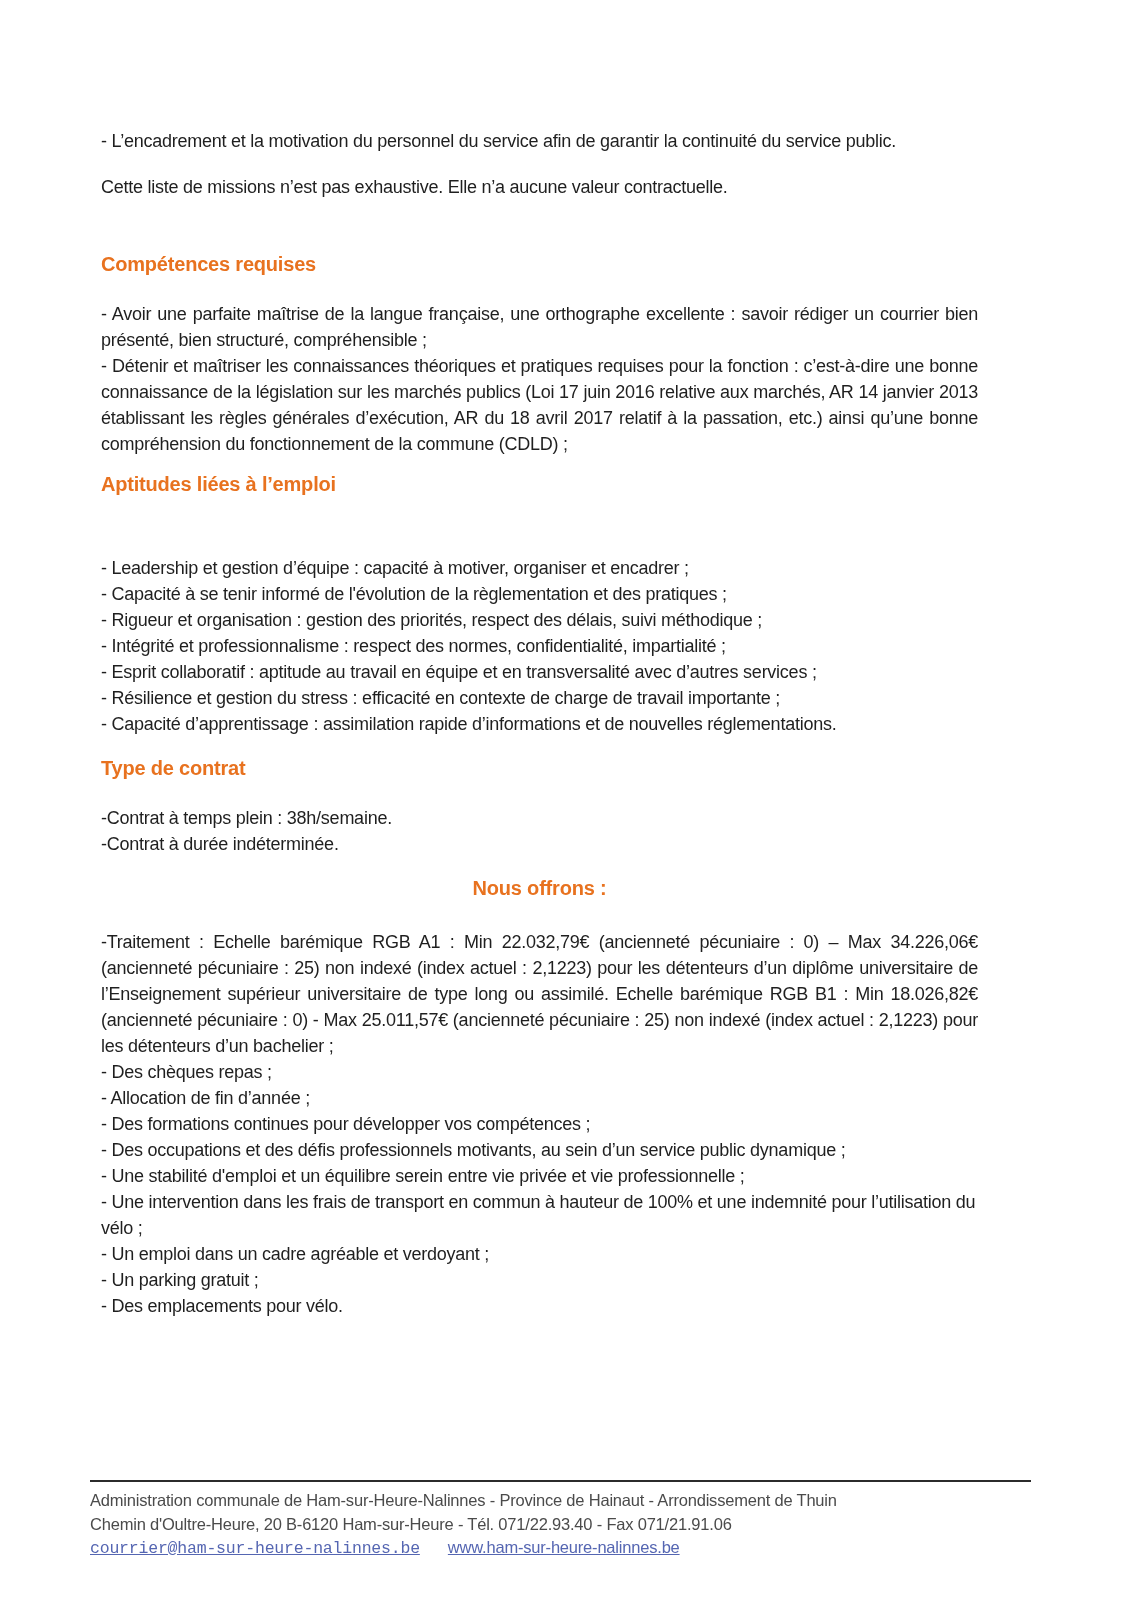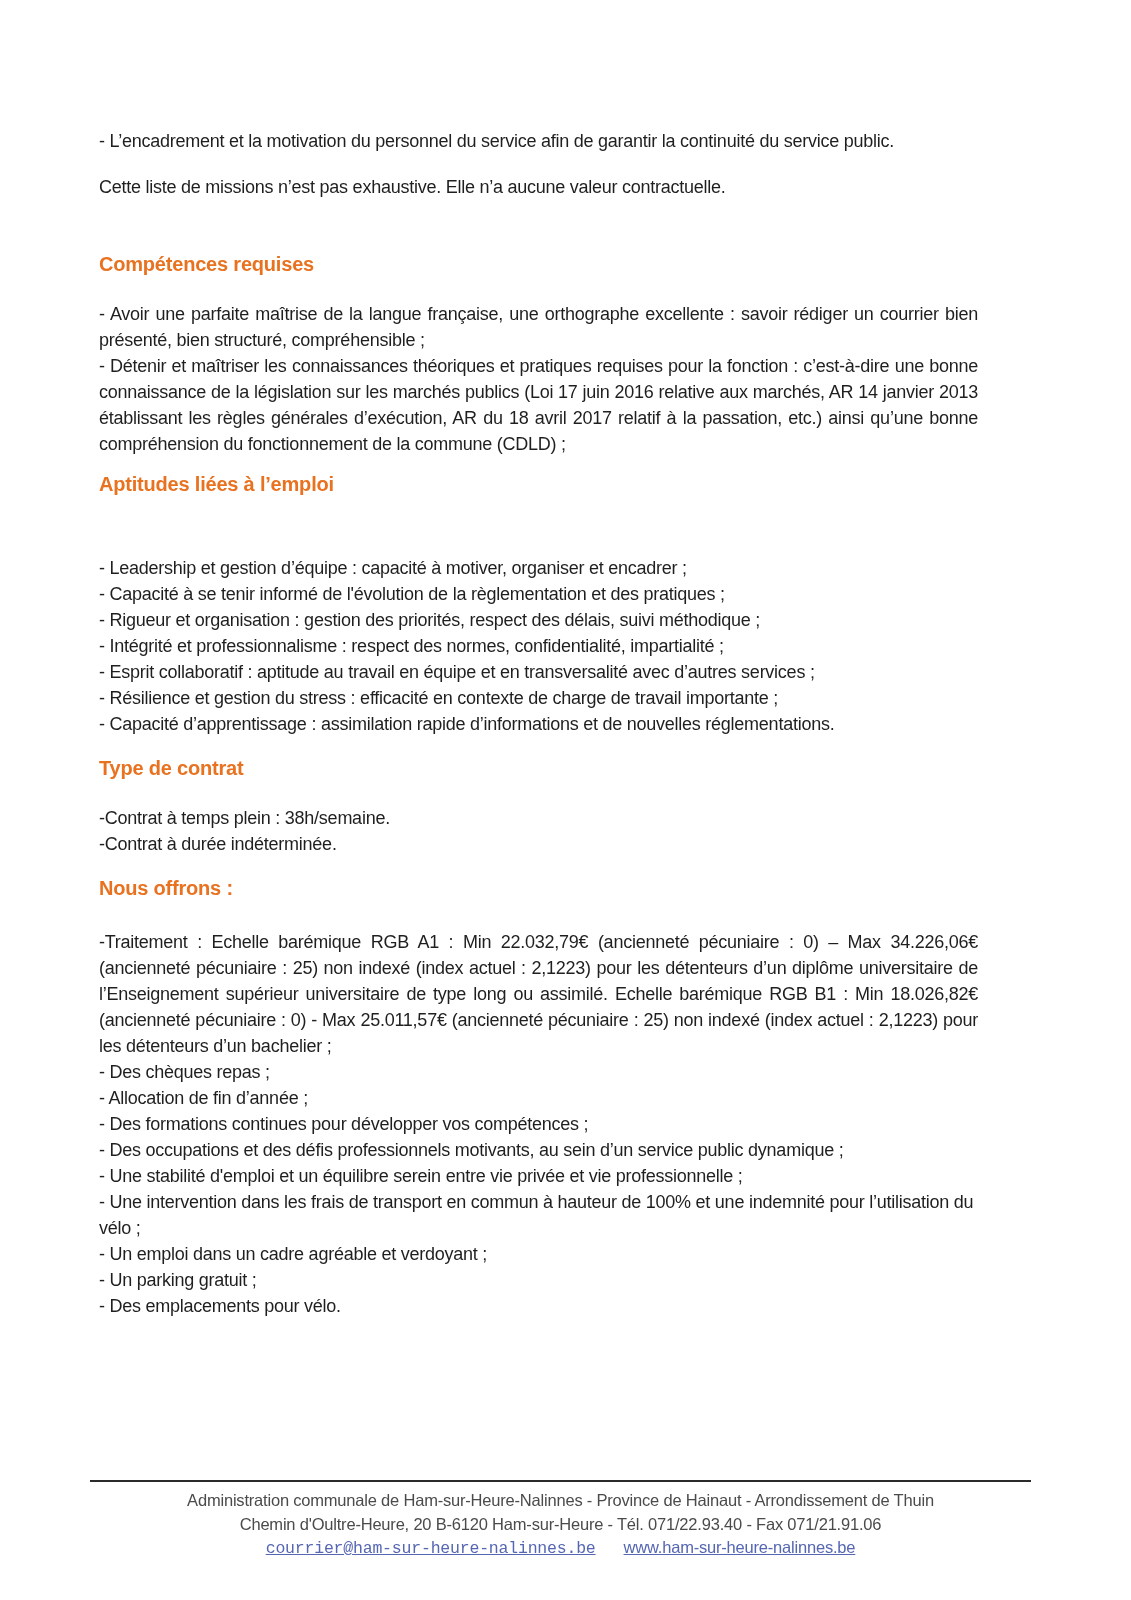--- a/index.html
+++ b/index.html
@@ -6,50 +6,49 @@
   .page {
     position: relative;
     width: 1131px;
     height: 1600px;
     background: #ffffff;
     font-family: "Liberation Sans", "DejaVu Sans", sans-serif;
     color: #1f1f1f;
     overflow: hidden;
   }
   .content {
-    padding: 128px 153px 0 63px;
-    margin-left: 36px;
+    padding: 128px 153px 0 101px;
   }
   .bodytext {
     font-size: 18px;
     line-height: 26px;
     letter-spacing: -0.25px;
   }
   .justify { text-align: justify; }
   .section-heading {
     font-size: 20px;
     line-height: 26px;
     font-weight: bold;
     color: #E8721F;
     letter-spacing: -0.2px;
     margin: 0;
   }
   .intro-p1 { margin: 0 0 20px 0; }
   .intro-p2 { margin: 0; }
   .h-competences { margin: 51px 0 24px 0; }
   .h-aptitudes  { margin: 14px 0 58px 0; }
   .h-contrat    { margin: 18px 0 24px 0; }
-  .h-offre      { margin: 18px 0 28px 0; }
+  .h-offre      { margin: 18px 0 28px 0; text-align: center; }
   .line { margin: 0; }
   .footer {
     position: absolute;
     top: 1480px;
     left: 90px;
     width: 941px;
-    text-align: center;
+    text-align: left;
     font-size: 16.5px;
     line-height: 23.5px;
     color: #4b4b4b;
     letter-spacing: -0.2px;
   }
   .footer-divider {
     border: none;
     border-top: 2px solid #2b2b2b;
     margin: 0 0 7px 0;
   }

